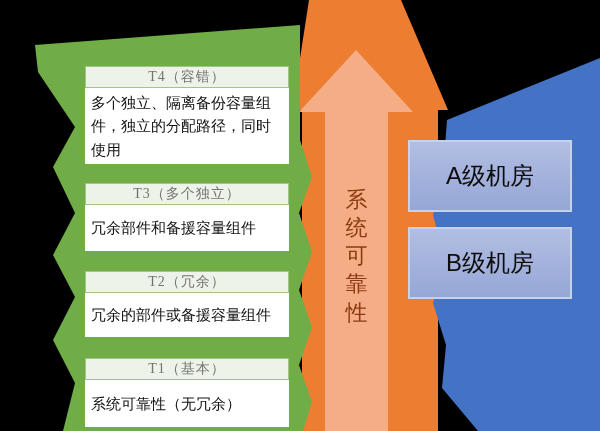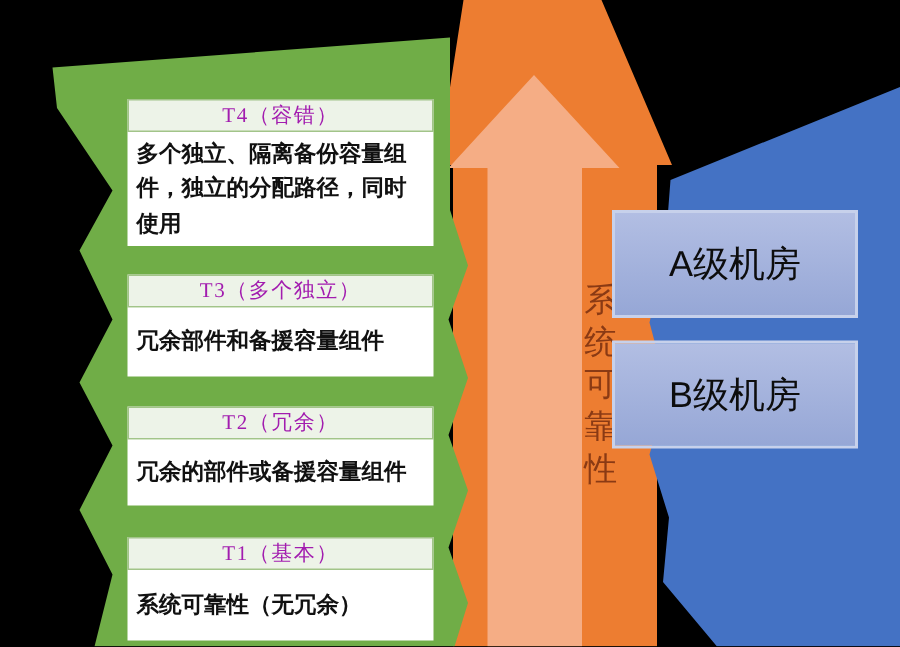--- a/index.html
+++ b/index.html
@@ -5,27 +5,27 @@
   html,body{margin:0;padding:0;background:#000;}
   #stage{
     position:relative;width:600px;height:431px;overflow:hidden;
     background:#000;font-family:"Liberation Sans",sans-serif;
   }
   #shapes{position:absolute;left:0;top:0;width:600px;height:431px;}
   .tier-header{
     position:absolute;left:85px;width:204px;height:22px;
     background:#edf3e8;border:1px solid #a2c489;box-sizing:border-box;
     display:flex;align-items:center;justify-content:center;
-    font-family:"Liberation Serif",serif;font-size:14px;color:#a21caf;
+    font-family:"Liberation Serif",serif;font-size:14px;color:#737373;
     letter-spacing:1px;
   }
   .tier-body{
     position:absolute;left:85px;width:204px;background:#ffffff;
     box-sizing:border-box;display:flex;align-items:center;
-    font-size:15px;font-weight:700;color:#111;line-height:1.55;
+    font-size:15px;font-weight:400;color:#111;line-height:1.55;
     padding:2px 6px;text-align:left;
   }
   .room-box{
     position:absolute;left:408px;width:164px;height:72px;
     background:linear-gradient(180deg,#b2bee3 0%,#96a7d6 100%);
     border:2px solid #c7d1eb;box-sizing:border-box;
     display:flex;align-items:center;justify-content:center;
     font-size:24px;color:#0d0d0d;
   }
   #arrow-label{
@@ -55,18 +55,18 @@
 
   <div class="tier-header" style="top:183px">T3（多个独立）</div>
   <div class="tier-body" style="top:205px;height:46px">冗余部件和备援容量组件</div>
 
   <div class="tier-header" style="top:271px">T2（冗余）</div>
   <div class="tier-body" style="top:293px;height:44px">冗余的部件或备援容量组件</div>
 
   <div class="tier-header" style="top:358px">T1（基本）</div>
   <div class="tier-body" style="top:380px;height:47px">系统可靠性（无冗余）</div>
 
-  <div id="arrow-label" style="color: rgb(138, 58, 20); margin-left: 44px;">系统可靠性</div>
+  <div id="arrow-label" style="color: rgb(138, 58, 20);">系统可靠性</div>
 
   <div class="room-box" style="top:140px">A级机房</div>
   <div class="room-box" style="top:227px">B级机房</div>
 
 </div>
 
 </body></html>

